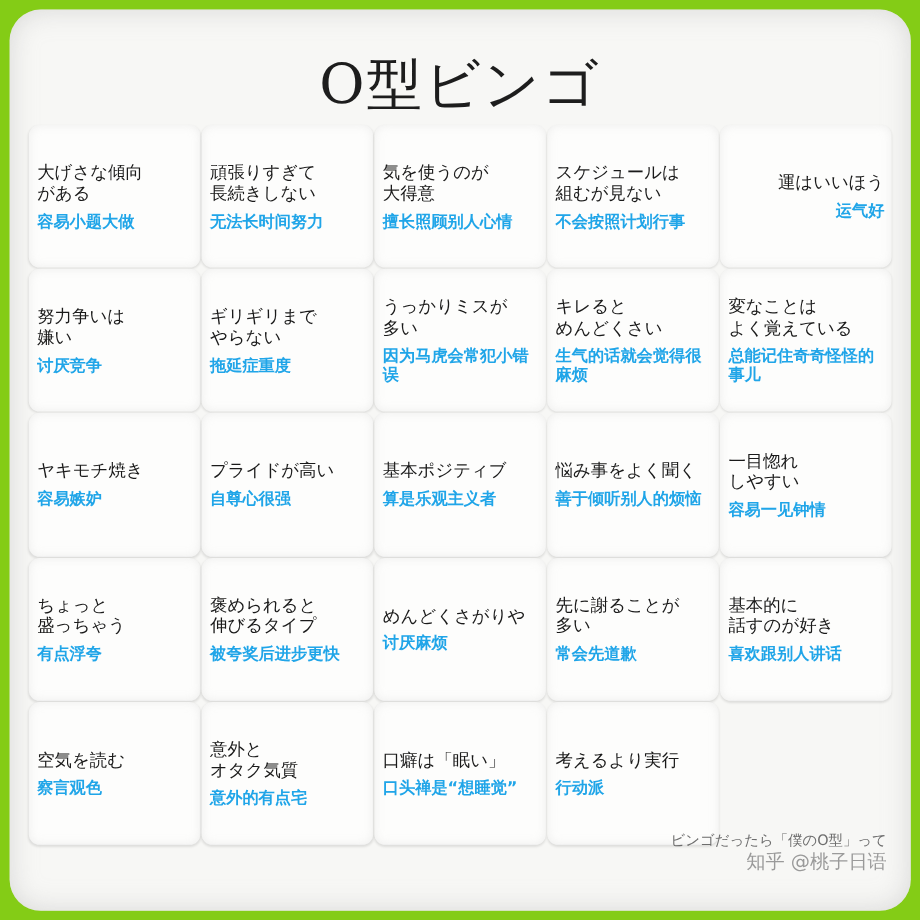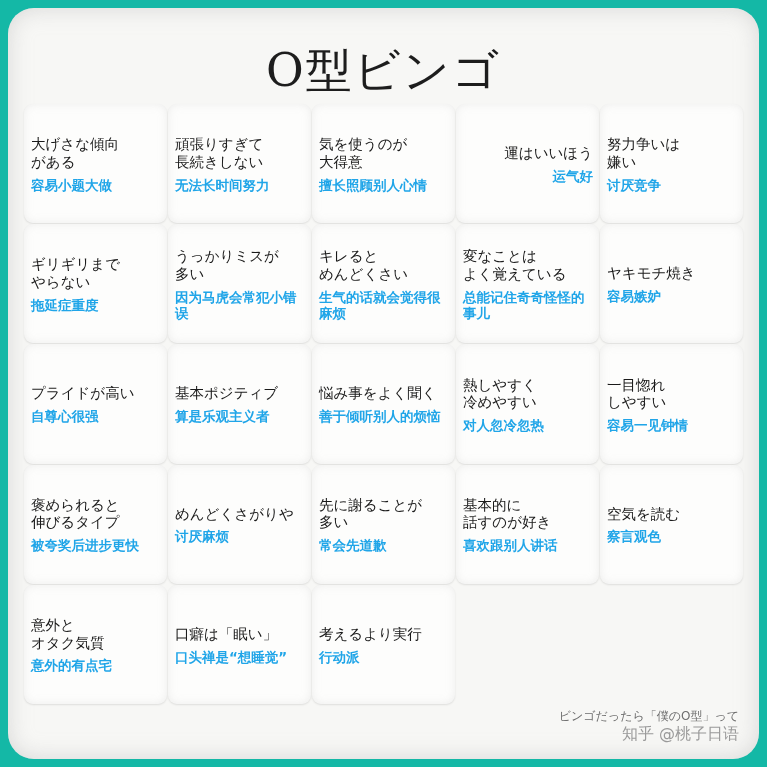--- a/index.html
+++ b/index.html
@@ -10,21 +10,21 @@
     width: 767px;
     height: 767px;
     background: #ffffff;
     font-family: "DejaVu Sans", "Liberation Sans", sans-serif;
     overflow: hidden;
   }
   #page {
     position: relative;
     width: 767px;
     height: 767px;
-    background: #14b8a6;
+    background: #84cc16;
     box-sizing: border-box;
     text-decoration: underline;
   }
   .card {
     position: absolute;
     left: 8px;
     top: 8px;
     width: 751px;
     height: 751px;
     background: #f7f7f5;
@@ -88,21 +88,21 @@
     font-family: "DejaVu Sans", "Liberation Sans", sans-serif;
     font-size: 13.5px;
     line-height: 1.22;
     color: #20a5e8;
     font-weight: bold;
     white-space: pre-line;
   }
   .footer {
     position: absolute;
     right: 20px;
-    bottom: 14px;
+    bottom: 30px;
     text-align: left;
     line-height: 1.3;
   }
   .footer-jp {
     font-size: 12px;
     color: #6d6d6d;
     font-family: "DejaVu Sans", "Liberation Sans", sans-serif;
   }
   .watermark {
     font-size: 16px;
@@ -134,20 +134,25 @@
         <div class="cell">
           <div class="jp">頑張りすぎて
 長続きしない</div>
           <div class="cn">无法长时间努力</div>
         </div>
         <div class="cell">
           <div class="jp">気を使うのが
 大得意</div>
           <div class="cn">擅长照顾别人心情</div>
         </div>
+        <div class="cell">
+          <div class="jp">スケジュールは
+組むが見ない</div>
+          <div class="cn">不会按照计划行事</div>
+        </div>
         <div class="cell centered">
           <div class="jp">運はいいほう</div>
           <div class="cn">运气好</div>
         </div>
         <div class="cell">
           <div class="jp">努力争いは
 嫌い</div>
           <div class="cn">讨厌竞争</div>
         </div>
         <div class="cell">
@@ -180,28 +185,28 @@
         </div>
         <div class="cell">
           <div class="jp">基本ポジティブ</div>
           <div class="cn">算是乐观主义者</div>
         </div>
         <div class="cell">
           <div class="jp">悩み事をよく聞く</div>
           <div class="cn">善于倾听别人的烦恼</div>
         </div>
         <div class="cell">
-          <div class="jp">熱しやすく
-冷めやすい</div>
-          <div class="cn">对人忽冷忽热</div>
-        </div>
-        <div class="cell">
           <div class="jp">一目惚れ
 しやすい</div>
           <div class="cn">容易一见钟情</div>
+        </div>
+        <div class="cell">
+          <div class="jp">ちょっと
+盛っちゃう</div>
+          <div class="cn">有点浮夸</div>
         </div>
         <div class="cell">
           <div class="jp">褒められると
 伸びるタイプ</div>
           <div class="cn">被夸奖后进步更快</div>
         </div>
         <div class="cell">
           <div class="jp">めんどくさがりや</div>
           <div class="cn">讨厌麻烦</div>
         </div>

